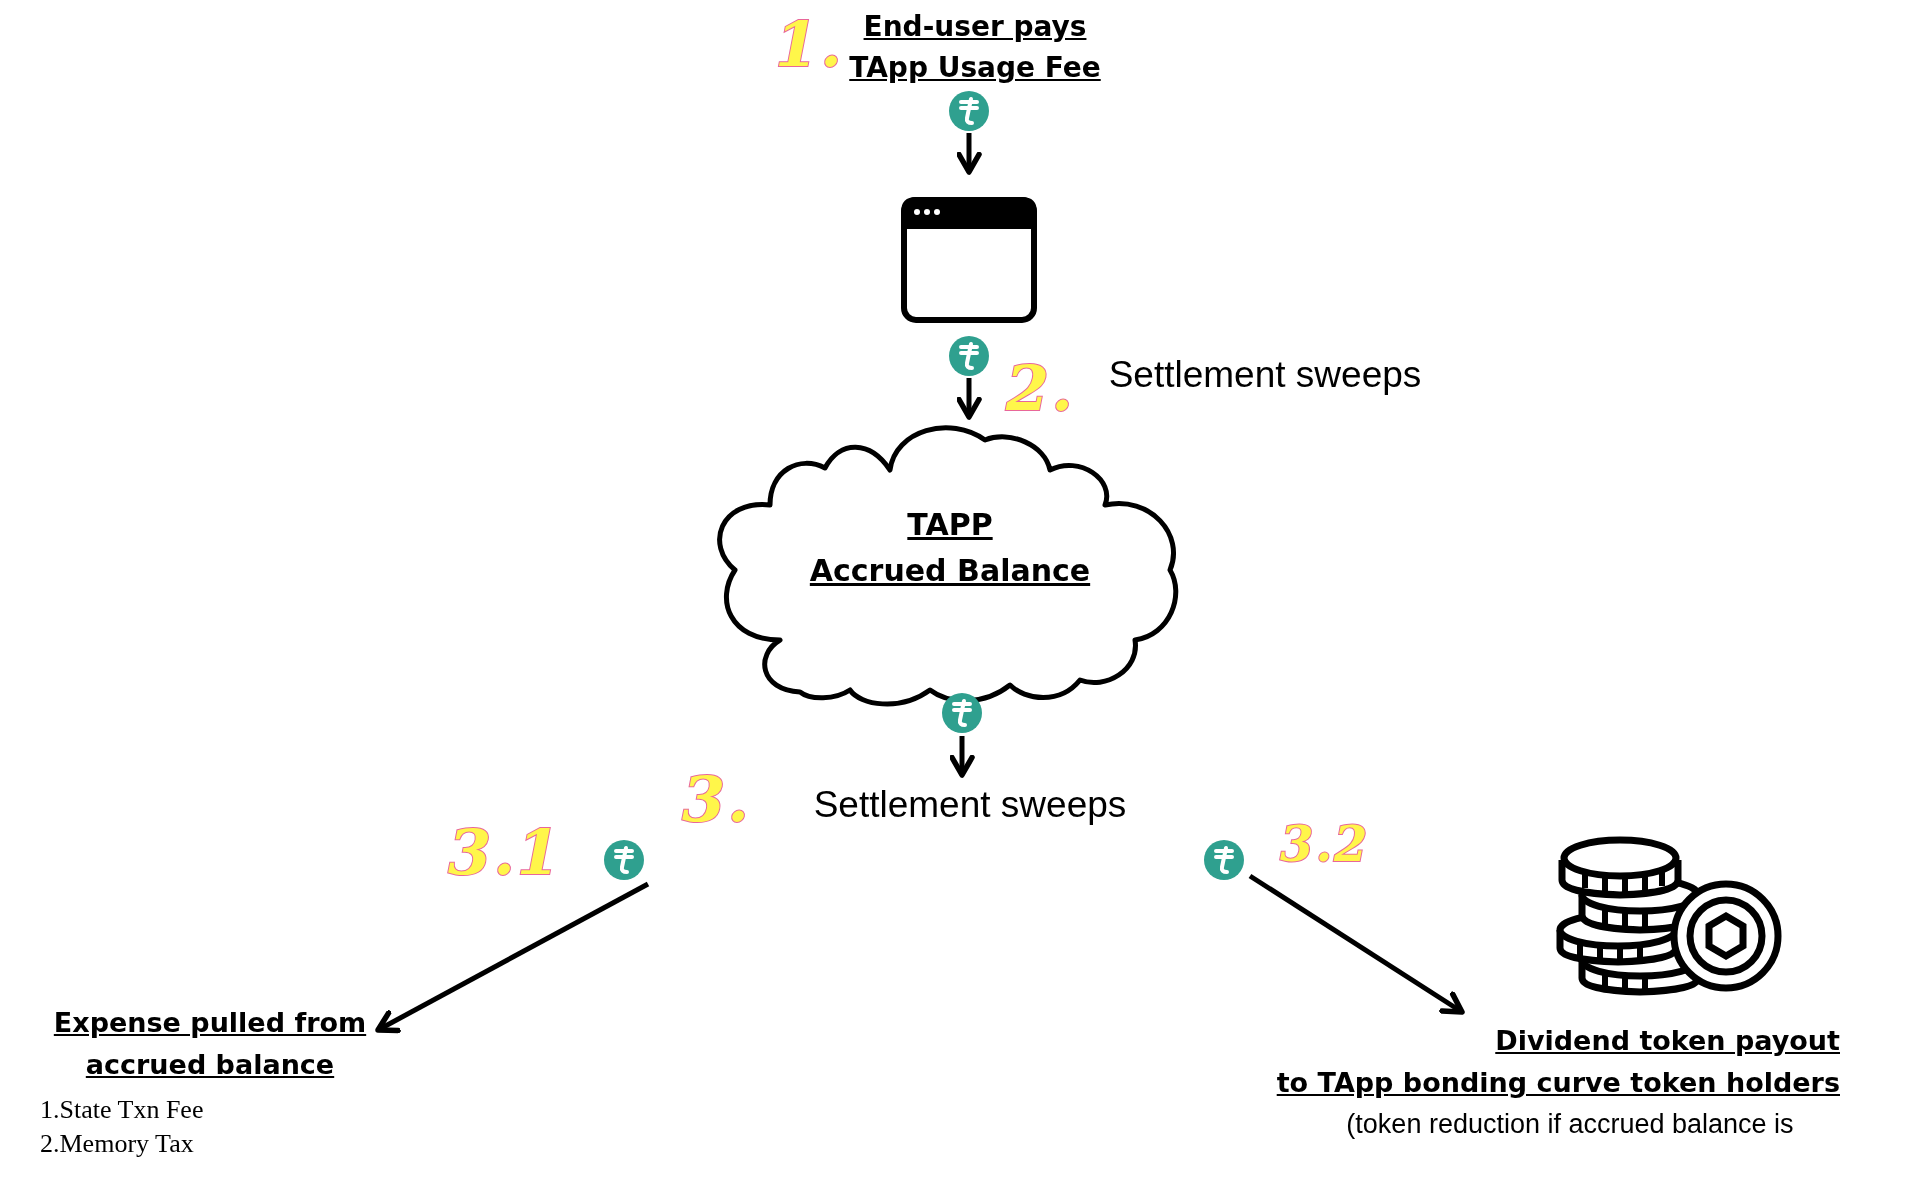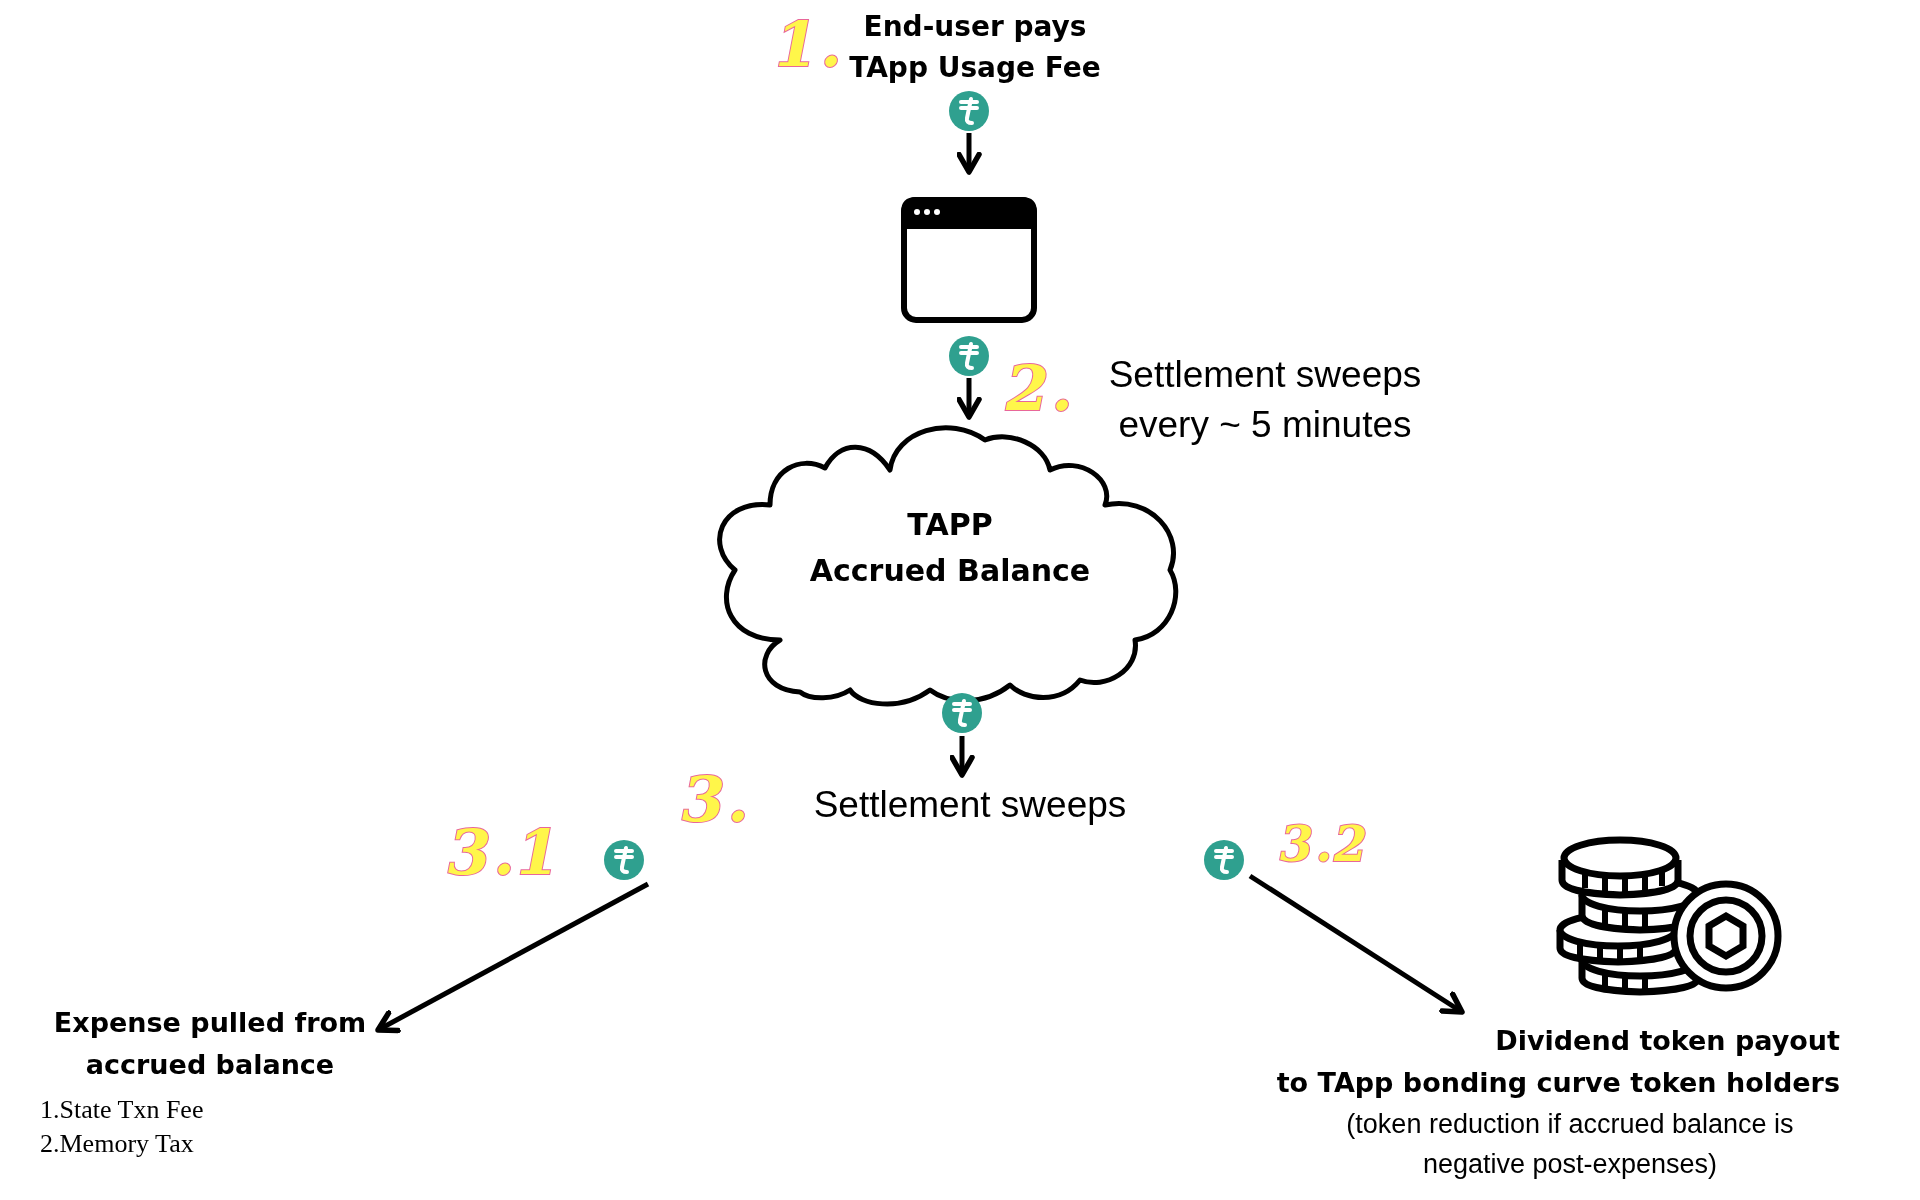--- a/index.html
+++ b/index.html
@@ -1,19 +1,19 @@
 <!DOCTYPE html>
 <html><head>
 <meta charset="utf-8">
 <style>
   html, body { margin:0; padding:0; background:#ffffff; }
   body { width:1920px; height:1200px; position:relative; overflow:hidden;
          font-family:"DejaVu Sans", sans-serif; color:#000; }
   .abs { position:absolute; }
-  .bold { font-weight:bold; }
+  .bold { font-weight:bold;text-decoration:underline; }
   .center { text-align:center; }
   .step-num { position:absolute; font-family:"DejaVu Serif", serif; font-weight:bold; font-style:italic;
               color:#fff64a; -webkit-text-stroke:2px #e8679a; paint-order:stroke fill; letter-spacing:2px; }
   .token { position:absolute; width:42px; height:42px; }
   .light { font-family:"Liberation Sans", sans-serif; font-weight:normal; }
   .mono { font-family:Liberation Serif, serif; }
   svg.overlay { position:absolute; left:0; top:0; }
 </style>
 </head>
 <body>
@@ -120,21 +120,20 @@
 
 <div class="step-num" style="left:775px;top:8px;font-size:62px;">1.</div>
 <div class="abs bold center" style="left:840px;top:6px;width:270px;font-size:28px;line-height:41px;">
   <div>End-user pays</div>
   <div>TApp Usage Fee</div>
 </div>
 
 <div class="step-num" style="left:1006px;top:352px;font-size:62px;">2.</div>
 <div class="abs light center" style="left:1085px;top:350px;width:360px;font-size:37px;line-height:50px;">
   <div>Settlement sweeps</div>
-  <div>every ~ 5 minutes</div>
 </div>
 
 <div class="abs bold center" style="left:780px;top:502px;width:340px;font-size:30px;line-height:46px;">
   <div>TAPP</div>
   <div>Accrued Balance</div>
 </div>
 
 <div class="step-num" style="left:682px;top:763px;font-size:62px;">3.</div>
 <div class="abs light center" style="left:770px;top:778px;width:400px;font-size:37px;line-height:54px;">
   <div>Settlement sweeps</div>
@@ -150,14 +149,13 @@
   <div>2.Memory Tax</div>
 </div>
 
 <div class="step-num" style="left:1280px;top:816px;font-size:48px;">3.2</div>
 <div class="abs bold center" style="left:1240px;top:1020px;width:600px;font-size:27px;line-height:42px;text-align:right;">
   <div>Dividend token payout</div>
   <div>to TApp bonding curve token holders</div>
 </div>
 <div class="abs light center" style="left:1290px;top:1104px;width:560px;font-size:27px;line-height:40px;">
   <div>(token reduction if accrued balance is</div>
-  <div>negative post-expenses)</div>
 </div>
 
 </body></html>

